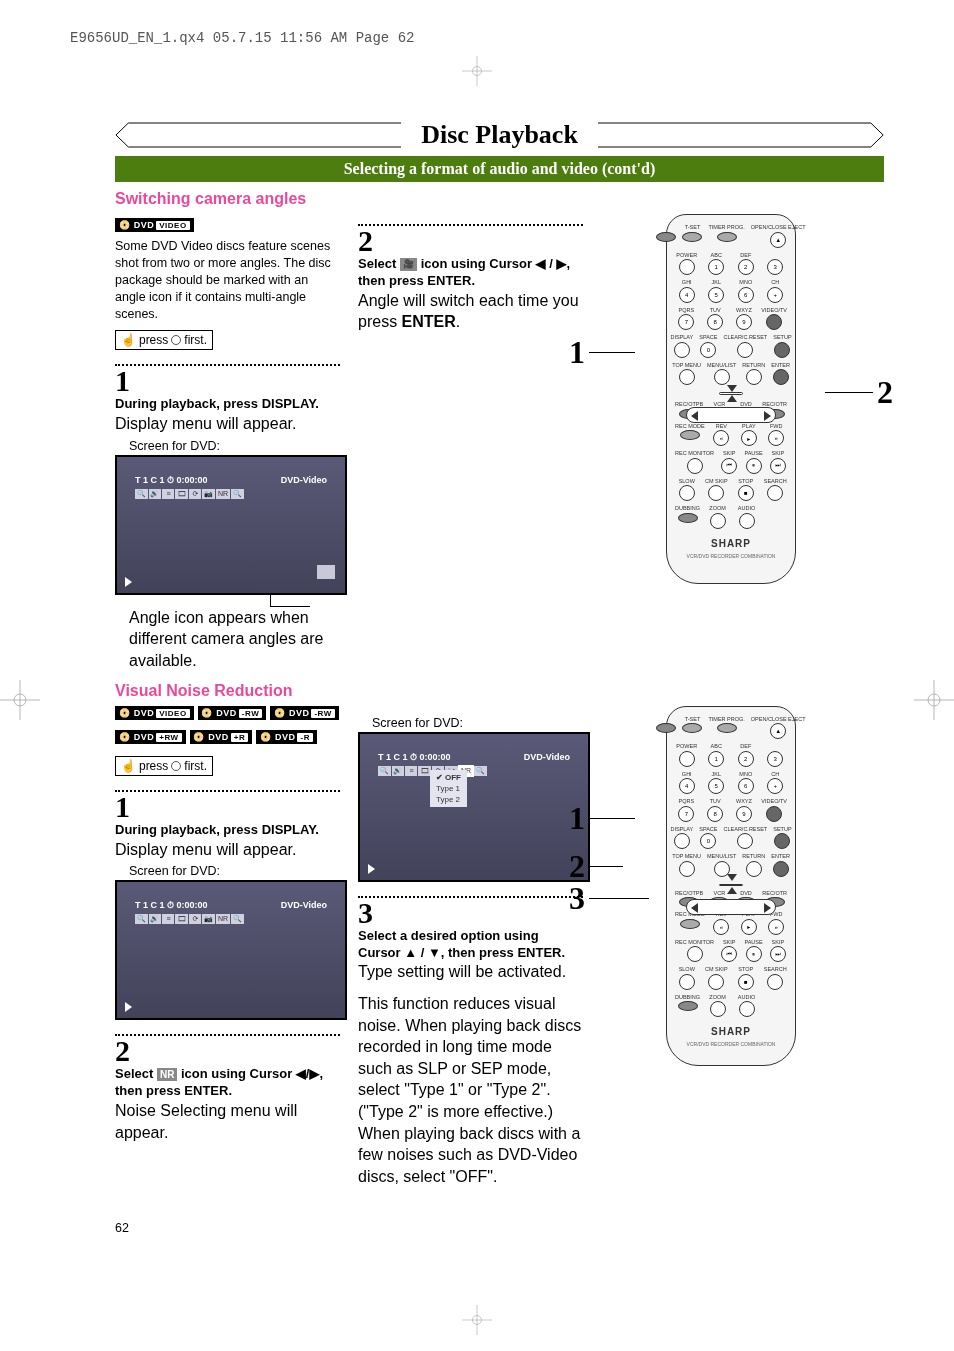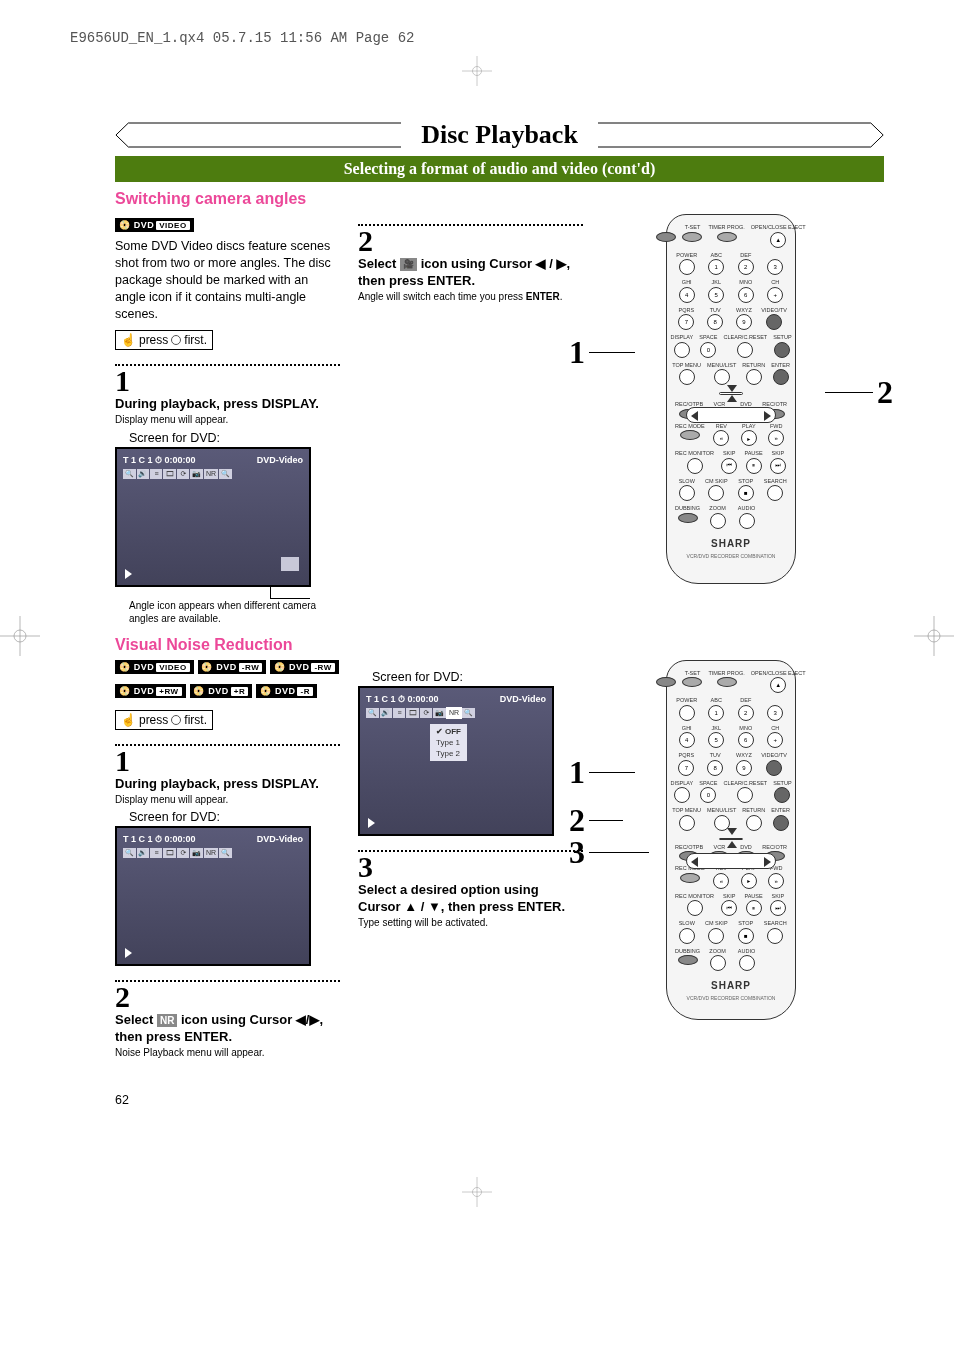--- a/index.html
+++ b/index.html
@@ -128,37 +128,37 @@
     font-weight: bold;
     font-family: Georgia, serif;
     line-height: 1;
   }
   .step-bold {
     font-weight: bold;
     font-size: 13px;
     line-height: 1.3;
   }
   .step-text {
-    font-size: 10px;
+    font-size: 16px;
     line-height: 1.35;
     margin-bottom: 4px;
   }
   .screen-caption {
     font-size: 12.5px;
     margin: 2px 0 2px 14px;
   }
   .screen-box {
-    width: 196px;
+    width: 232px;
     height: 140px;
     background: linear-gradient(#5a5a78, #42425a);
     border: 2px solid #000;
     position: relative;
     color: #fff;
     font-size: 9px;
-    padding: 6px;
+    padding: 18px;
   }
   .screen-box.medium { height: 150px; }
   .screen-box .top-line {
     display: flex;
     justify-content: space-between;
     font-weight: bold;
   }
   .screen-box .icon-row {
     display: flex;
     gap: 1px;
@@ -637,21 +637,21 @@
             <span>NR</span>
             <span>🔍</span>
           </div>
         <div class="play-triangle"></div>
       </div>
       <hr class="dotted" style="margin-top:14px">
       <div class="big-step">2</div>
       <p class="step-bold">
         <b><span>Select </span><span class="nr-box-inline">NR</span><span> icon using Cursor ◀/▶, then press ENTER.</span></b>
       </p>
-      <p class="step-text">Noise Playback menu will appear.</p>
+      <p class="step-text">Noise Selecting menu will appear.</p>
     </div>
 
     <div>
       <p class="screen-caption" style="margin-top:10px">Screen for DVD:</p>
       <div class="screen-box medium">
         <div class="top-line">
           <span>T 1  C 1   ⏱ 0:00:00</span>
           <span>DVD-Video</span>
         </div>
         <div class="icon-row">
@@ -668,20 +668,22 @@
           <div><span class="check">✔</span> <b>OFF</b></div>
           <div>Type 1</div>
           <div>Type 2</div>
         </div>
         <div class="play-triangle"></div>
       </div>
       <hr class="dotted" style="margin-top:14px">
       <div class="big-step">3</div>
       <p class="step-bold">Select a desired option using Cursor ▲ / ▼, then press ENTER.</p>
       <p class="step-text">Type setting will be activated.</p>
+      <p class="step-text" style="margin-top:10px; white-space:pre-line">This function reduces visual noise. When playing back discs recorded in long time mode such as SLP or SEP mode, select "Type 1" or "Type 2". ("Type 2" is more effective.)
+When playing back discs with a few noises such as DVD-Video discs, select "OFF".</p>
     </div>
 
     <div class="remote-wrap">
       <div class="call" style="left:-32px; top:94px;">
         <span class="callout-num">1</span>
         <span class="line-h" style="width:46px"></span>
       </div>
       <div class="call" style="left:-32px; top:142px;">
         <span class="callout-num">2</span>
         <span class="line-h" style="width:34px"></span>

